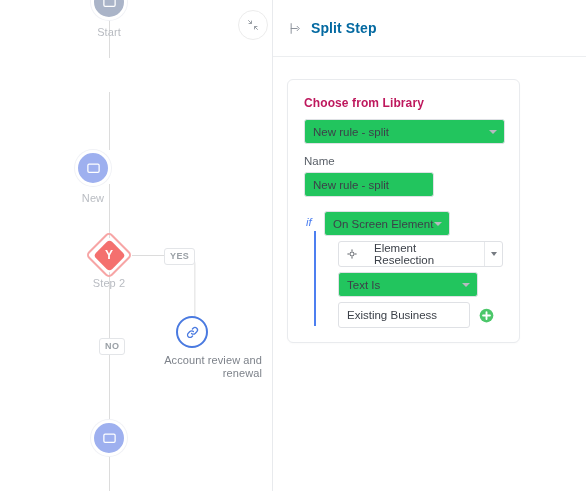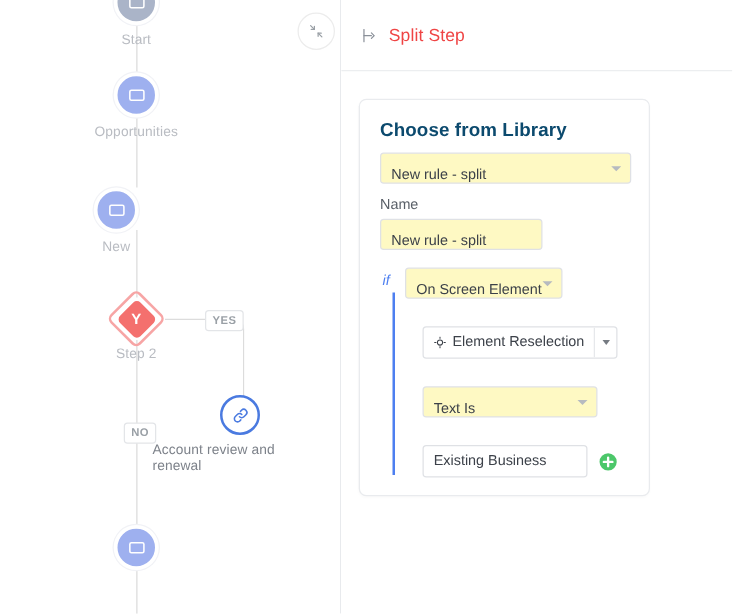--- a/index.html
+++ b/index.html
@@ -101,21 +101,21 @@
     background: #ffffff;
     border: 2px solid #4a7ae0;
     box-shadow: none;
     width: 28px;
     height: 28px;
   }
   .node-label {
     margin-top: 6px;
     font-size: 11px;
     color: #b9bcc2;
-    text-align: left;
+    text-align: right;
     line-height: 13px;
     letter-spacing: .1px;
   }
   .node-label.dark {
     color: #7d828a;
   }
 
   .diamond-wrap {
     position: absolute;
     display: flex;
@@ -188,56 +188,57 @@
     border-bottom: 1px solid #eceef0;
     background: #ffffff;
   }
   .panel-header-icon {
     margin-right: 9px;
     display: flex;
     align-items: center;
   }
   .panel-title {
     font-size: 14px;
-    color: #ef4444;
+    color: #0369a1;
     letter-spacing: .1px;
+    font-weight: bold;
   }
 
   .card {
     margin: 22px 14px 0 14px;
     background: #ffffff;
     border: 1px solid #e9ebee;
     border-radius: 6px;
     padding: 16px 16px 14px 16px;
     box-sizing: border-box;
     width: 233px;
     box-shadow: 0 1px 2px rgba(0,0,0,0.02);
   }
   .card-title {
-    font-size: 15px;
-    color: #0c4a6e;
+    font-size: 12px;
+    color: #be185d;
     font-weight: 700;
     margin-bottom: 9px;
     letter-spacing: .1px;
   }
   .field-label {
     font-size: 11.5px;
     color: #595f67;
     margin: 11px 0 5px 0;
   }
   .select, .textinput {
     box-sizing: border-box;
     height: 25px;
     border: 1px solid #dfe1e5;
     border-radius: 3px;
-    background: #fef9c3;
+    background: #22c55e;
     font-size: 11.5px;
     color: #3c4149;
     display: flex;
-    align-items: flex-end;
+    align-items: center;
     padding: 0 8px;
     cursor: pointer;
     position: relative;
   }
   .select .caret {
     position: absolute;
     right: 7px;
     top: 50%;
     margin-top: -2px;
     width: 0;
@@ -263,21 +264,21 @@
     font-style: italic;
   }
   .cond-rail {
     position: absolute;
     left: 10px;
     top: 20px;
     bottom: 2px;
     width: 1.5px;
     background: #4d7ff0;
   }
-  .cond-row { margin-bottom: 22px; }
+  .cond-row { margin-bottom: 5px; }
   .select-cond { width: 126px; }
   .select-textis { width: 140px; margin-left: 14px; }
 
   .split-btn {
     margin-left: 14px;
     display: inline-flex;
     align-items: center;
     height: 24px;
     border: 1px solid #dfe1e5;
     border-radius: 3px;
@@ -285,20 +286,21 @@
     font-size: 11.5px;
     color: #3c4149;
     cursor: pointer;
     overflow: hidden;
   }
   .split-btn-main {
     display: flex;
     align-items: center;
     padding: 0 8px;
     height: 100%;
+    gap: 12px;
   }
   .split-btn-main .target-icon { margin-right: 5px; display: flex; }
   .split-btn-caret {
     border-left: 1px solid #e6e8eb;
     width: 17px;
     height: 100%;
     display: flex;
     align-items: center;
     justify-content: center;
   }
@@ -378,28 +380,20 @@
 
     <div class="node" style="left:109px; top:-16px;">
       <div class="node-circle start-node">
         <svg width="15" height="15" viewBox="0 0 24 24" fill="none" stroke="#ffffff" stroke-width="2">
           <rect x="3" y="5" width="18" height="13" rx="2"></rect>
         </svg>
       </div>
       <div class="node-label">Start</div>
     </div>
 
-    <div class="node" style="left:109px; top:58px;">
-      <div class="node-circle">
-        <svg width="15" height="15" viewBox="0 0 24 24" fill="none" stroke="#ffffff" stroke-width="2">
-          <rect x="3" y="5" width="18" height="13" rx="2"></rect>
-        </svg>
-      </div>
-      <div class="node-label">Opportunities</div>
-    </div>
 
     <div class="node" style="left:93px; top:150px;">
       <div class="node-circle">
         <svg width="15" height="15" viewBox="0 0 24 24" fill="none" stroke="#ffffff" stroke-width="2">
           <rect x="3" y="5" width="18" height="13" rx="2"></rect>
         </svg>
       </div>
       <div class="node-label">New</div>
     </div>
 

